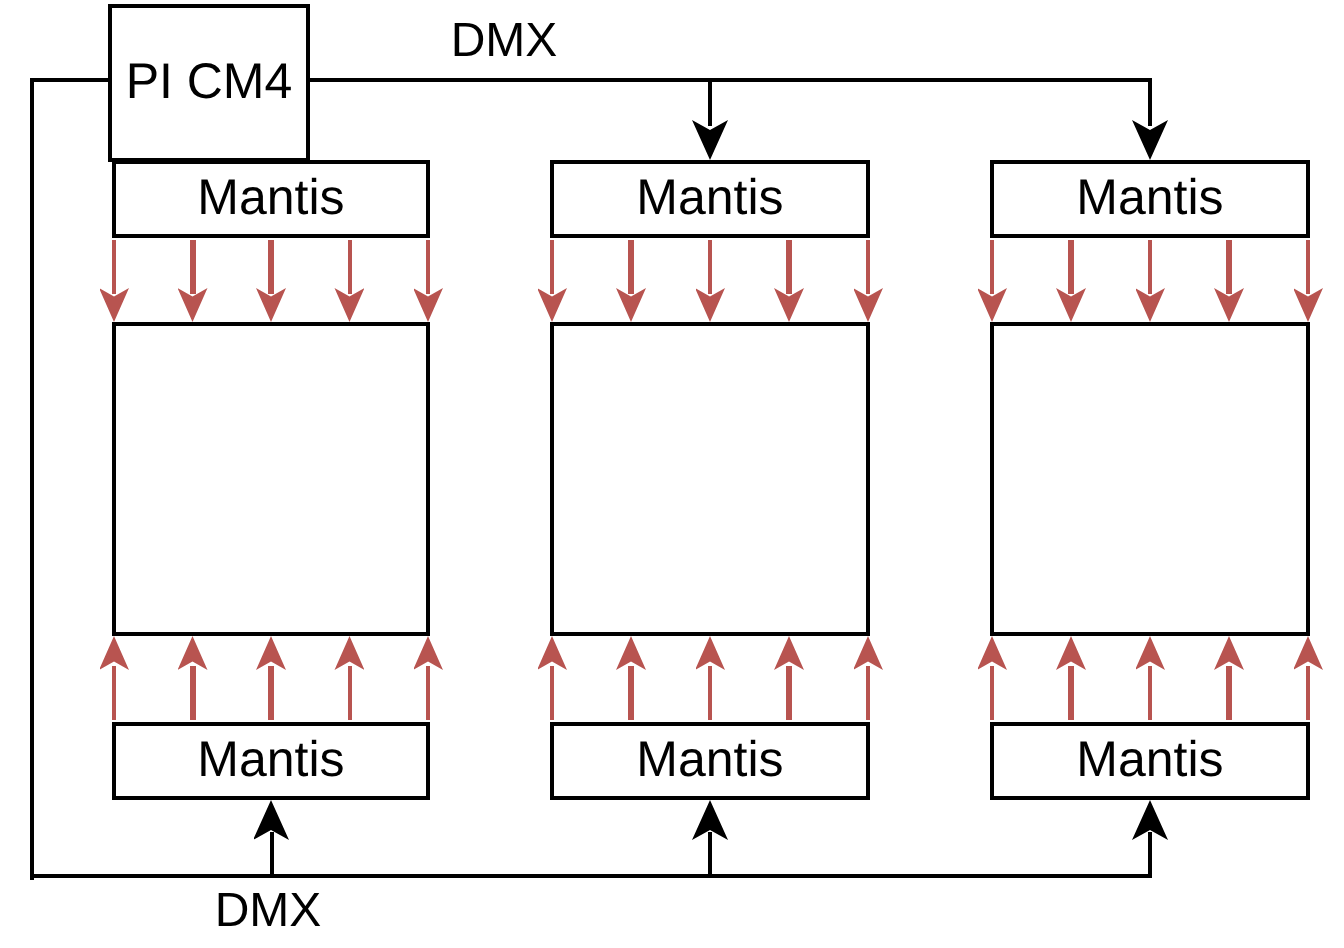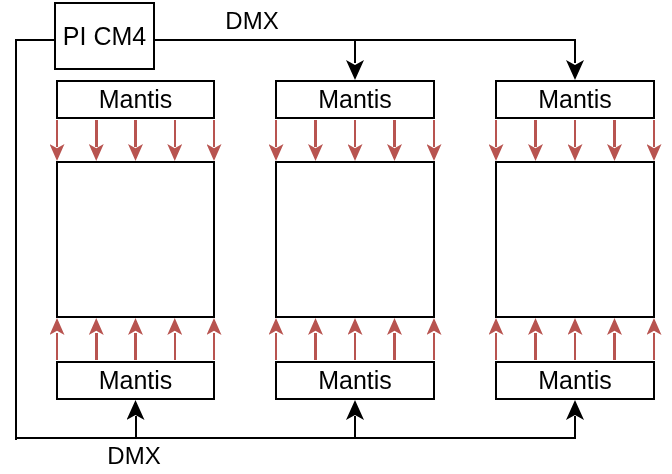--- a/index.html
+++ b/index.html
@@ -27,21 +27,21 @@
 </head>
 <body>
 
 <div id="canvas" style="--line-color: #000000; --signal-color: #b85450; background: rgb(255, 255, 255);">
 
   <div class="hline" style="left:15px;top:39px;width:41px;height:2px;"></div>
   <div class="vline" style="left:15px;top:39px;width:2px;height:401px;"></div>
   <div class="hline" style="left:154px;top:39px;width:422px;height:2px;"></div>
   <div class="hline" style="left:15px;top:437px;width:561px;height:2px;"></div>
 
-  <div class="box" style="left:54px;top:2px;width:101px;height:68px;z-index:2;">
+  <div class="box" style="left:54px;top:2px;width:101px;height:79px;z-index:2;">
     <span>PI CM4</span>
   </div>
 
   <div class="lbl" style="left:202px;top:8px;width:100px;height:26px;">DMX</div>
   <div class="lbl" style="left:84px;top:443px;width:100px;height:26px;">DMX</div>
 
   <div id="columns-root">
       <div class="box" style="left: 56px; top: 80px; width: 159px; height: 39px;">Mantis</div>
       <div class="box" style="left: 56px; top: 161px; width: 159px; height: 157px;"></div>
       <div class="box" style="left: 56px; top: 361px; width: 159px; height: 39px;">Mantis</div>

